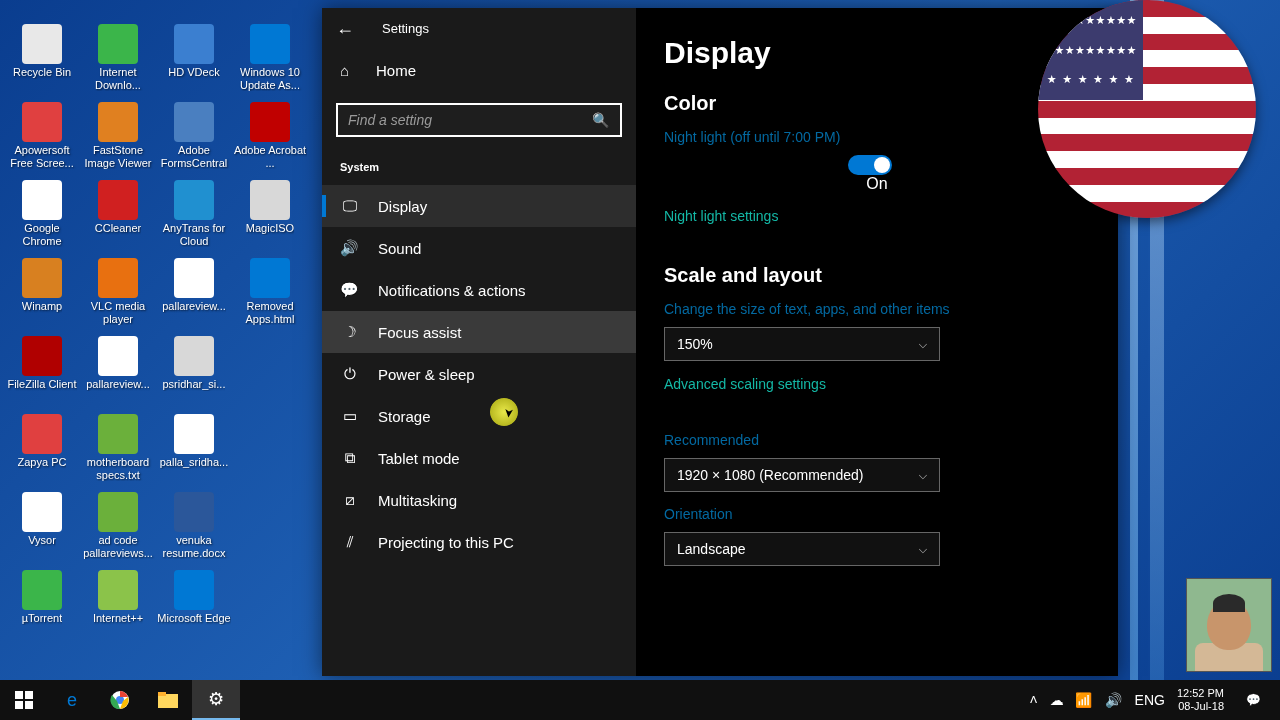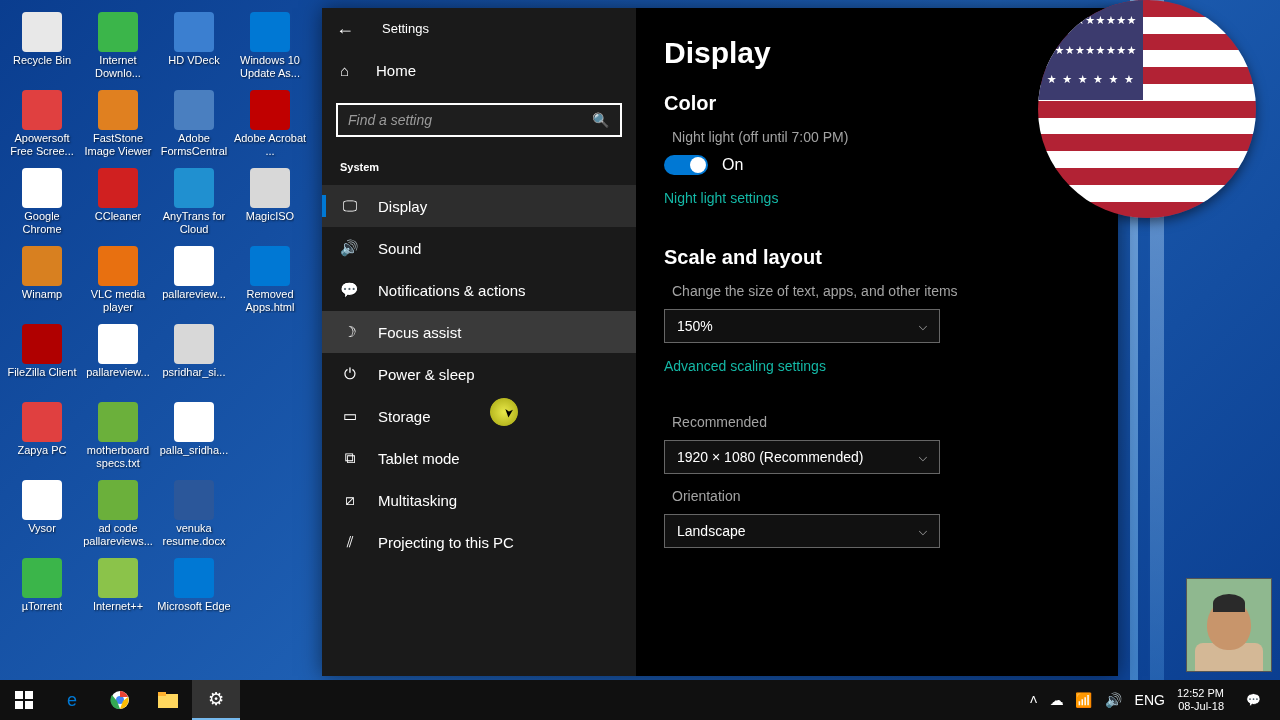--- a/index.html
+++ b/index.html
@@ -1,19 +1,19 @@
 <!DOCTYPE html>
 <html><head>
 <meta charset="utf-8">
 <style>
 * { margin:0; padding:0; box-sizing:border-box; font-family:"Segoe UI",sans-serif; }
 body { width:1280px; height:720px; overflow:hidden; background:linear-gradient(135deg,#0a3d8f 0%,#1e5fb3 50%,#0a3d8f 100%); position:relative; }
 
 
-.desktop { position:absolute; top:0; left:0; width:320px; height:680px; padding:8px 4px; display:flex; flex-direction:column; flex-wrap:wrap; align-content:flex-start; gap:4px 0; }
+.desktop { position:absolute; top:12px; left:0; width:320px; height:680px; padding:8px 4px; display:flex; flex-direction:column; flex-wrap:wrap; align-content:flex-start; gap:4px 0; }
 .dicon { width:76px; height:74px; display:flex; flex-direction:column; align-items:center; justify-content:flex-start; color:#fff; font-size:11px; text-align:center; cursor:pointer; padding-top:4px; }
 .dicon .ibox { width:40px; height:40px; border-radius:4px; display:flex; align-items:center; justify-content:center; font-size:22px; margin-bottom:2px; }
 .dicon span { line-height:1.15; max-width:74px; overflow:hidden; text-shadow:1px 1px 2px rgba(0,0,0,.7); }
 
 
 .settings { position:absolute; left:322px; top:8px; width:796px; height:668px; background:#000; display:flex; box-shadow:0 0 20px rgba(0,0,0,.5); }
 .sidebar { width:314px; background:#1a1a1a; display:flex; flex-direction:column; }
 .titlebar { height:40px; display:flex; align-items:center; padding:0 14px; color:#fff; font-size:13px; }
 .backarr { font-size:18px; margin-right:28px; cursor:pointer; }
 .home { padding:14px 18px; display:flex; align-items:center; color:#fff; font-size:15px; cursor:pointer; }
@@ -29,22 +29,22 @@
 .navitem.selected::before { content:""; position:absolute; left:0; top:10px; bottom:10px; width:4px; background:#0078d4; }
 .navitem.hovered { background:#3a3a3a; }
 .navitem .nic { width:20px; margin-right:18px; font-size:15px; text-align:center; }
 .cursor { position:absolute; left:490px; top:398px; width:28px; height:28px; border-radius:50%; background:radial-gradient(circle,#e8e84a 0%,#b8b820 70%,rgba(0,0,0,0) 75%); z-index:50; pointer-events:none; }
 .cursor::after { content:"➤"; position:absolute; left:14px; top:8px; font-size:12px; color:#000; transform:rotate(95deg); }
 
 .content { flex:1; background:#000; color:#fff; padding:28px 28px 0 28px; overflow:hidden; position:relative; }
 .winbtns { position:absolute; right:6px; top:8px; font-size:14px; color:#888; }
 .content h1 { font-size:30px; font-weight:600; margin-bottom:22px; }
 .section { font-size:20px; font-weight:700; margin-bottom:14px; }
-.label { font-size:14px; color:#a3a3a3; margin-bottom:10px;margin-left:8px; }
-.toggle-row { display:flex; align-items:center; margin-bottom:14px; }
+.label { font-size:14px; color:#0369a1; margin-bottom:10px; }
+.toggle-row { display:flex; align-items:center; margin-bottom:14px;flex-direction:column; }
 .toggle { width:44px; height:20px; background:#0078d4; border-radius:10px; position:relative; cursor:pointer; margin-right:14px; }
 .toggle::after { content:""; position:absolute; right:2px; top:2px; width:16px; height:16px; background:#fff; border-radius:50%; }
 .link { color:#14b8a6; font-size:14px; margin-bottom:22px; cursor:pointer; display:inline-block; }
 .dropdown { width:276px; height:34px; border:1px solid #666; background:#111; display:flex; align-items:center; justify-content:space-between; padding:0 12px; font-size:14px; margin-bottom:14px; cursor:pointer; }
 .dropdown .chev { font-size:11px; color:#aaa; }
 .gap { margin-top:18px; }
 
 
 .wall-bar1 { position:absolute; right:142px; top:0; width:8px; height:680px; background:linear-gradient(#bde0ff,#5fa8e8); opacity:.6; }
 .wall-bar2 { position:absolute; right:116px; top:0; width:14px; height:680px; background:linear-gradient(#cfe8ff,#3b7fc9); opacity:.5; }

